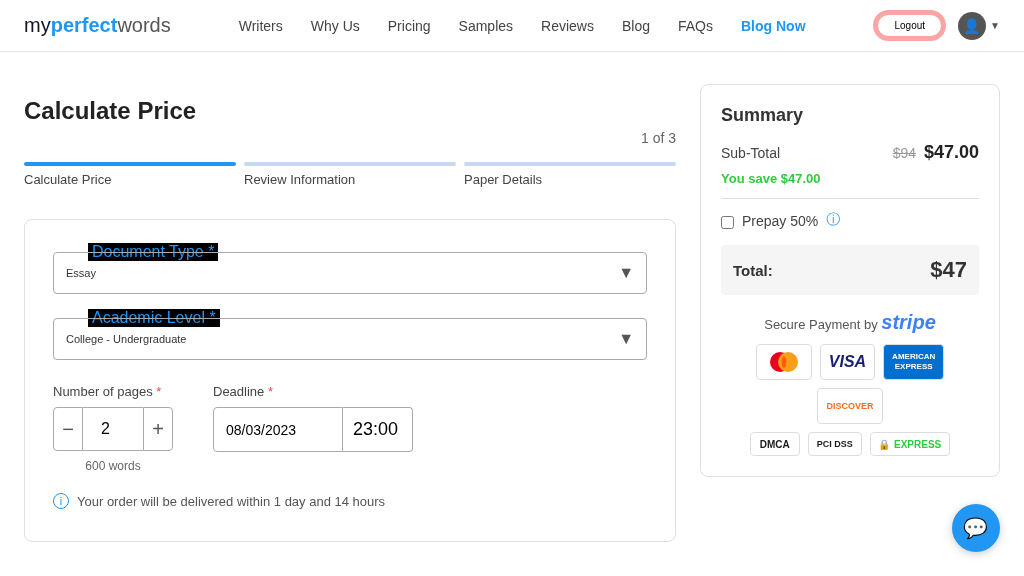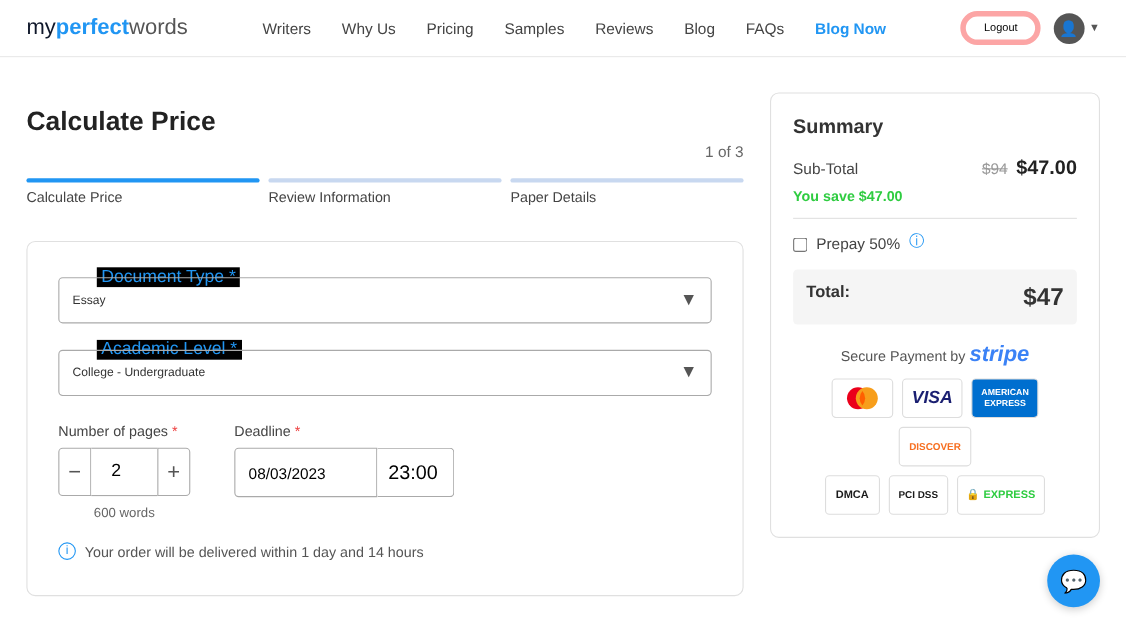--- a/index.html
+++ b/index.html
@@ -300,21 +300,21 @@
       font-size: 14px;
       cursor: pointer;
     }
 
     .total-row {
       background: #f5f5f5;
       border-radius: 4px;
       padding: 12px;
       display: flex;
       justify-content: space-between;
-      align-items: flex-start;
+      align-items: center;
       margin-bottom: 16px;
       gap: 20px;
     }
     .total-label { font-size: 15px; font-weight: 600; }
     .total-price { font-size: 22px; font-weight: 700; }
 
     .secure-payment {
       text-align: center;
       font-size: 13px;
       color: #555;
@@ -349,21 +349,21 @@
       justify-content: center;
       gap: 8px;
       margin-top: 4px;
     }
     .security-badge {
       border: 1px solid #ddd;
       border-radius: 4px;
       padding: 4px 8px;
       font-size: 10px;
       font-weight: 700;
-      height: 36px;
+      height: 24px;
       display: flex; align-items: center; justify-content: center;
       min-width: 50px;
       color: #2ecc40;
     }
 
     
     .chat-bubble {
       position: fixed;
       bottom: 24px;
       right: 24px;

